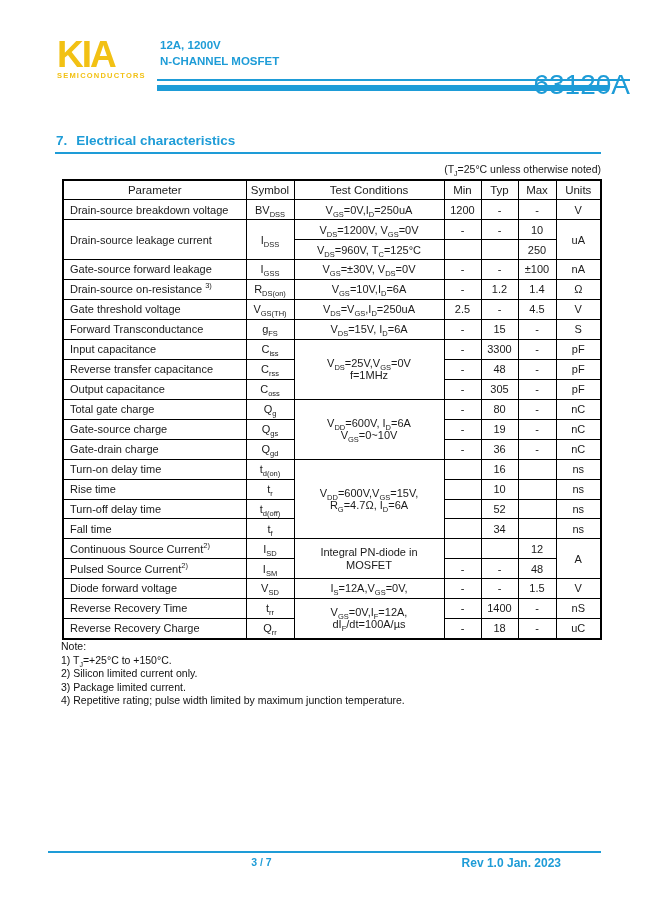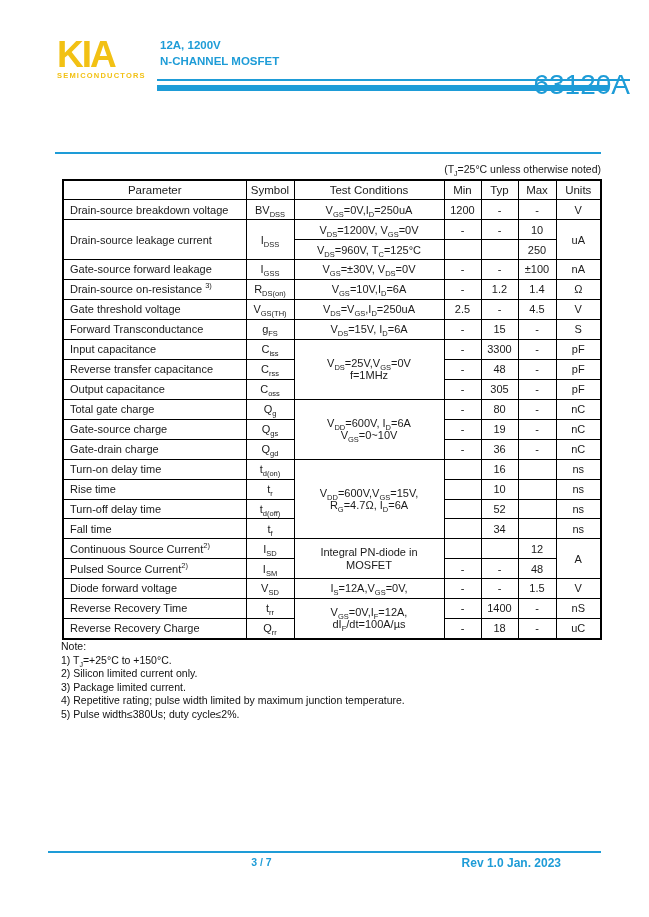--- a/index.html
+++ b/index.html
@@ -81,20 +81,23 @@
   <div class="logo">KIA</div>
   <div class="logo-sub">SEMICONDUCTORS</div>
   <div class="subtitle">
     <div>12A, 1200V</div>
     <div>N-CHANNEL MOSFET</div>
   </div>
   <div class="part-number">63120A</div>
   <div class="rule-thin"></div>
   <div class="rule-thick"></div>
 
+  <div class="section-heading">
+    <span class="num">7.</span><span>Electrical characteristics</span>
+  </div>
   <div class="section-underline"></div>
 
   <div class="cond-note">(T<sub>J</sub>=25°C unless otherwise noted)</div>
 
   <table class="ec-table">
     <colgroup>
       <col style="width:183px">
         <col style="width:48px">
         <col style="width:150px">
       <col style="width:37px">
@@ -301,20 +304,19 @@
         </tr>
       </tbody>
   </table>
 
   <div class="notes">
     <div>Note:</div>
   <div>1) T<sub>J</sub>=+25°C to +150°C.</div>
       <div>2) Silicon limited current only.</div>
       <div>3) Package limited current.</div>
       <div>4) Repetitive rating; pulse width limited by maximum junction temperature.</div>
-      <div>5) Pulse width≤380Us; duty cycle≤2%.</div>
     </div>
 
   <div class="footer-rule"></div>
   <div class="page-number">3 / 7</div>
   <div class="revision">Rev 1.0 Jan. 2023</div>
 
 </div>
 
 </body></html>

